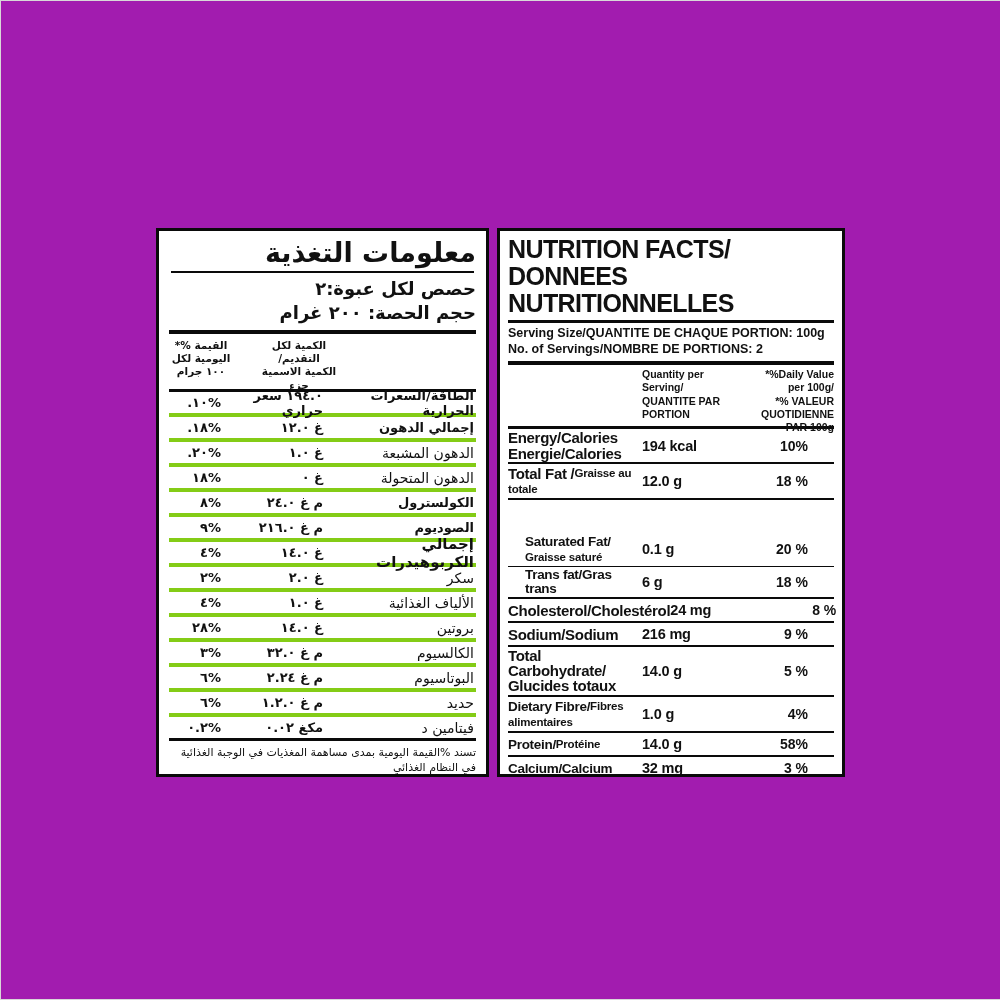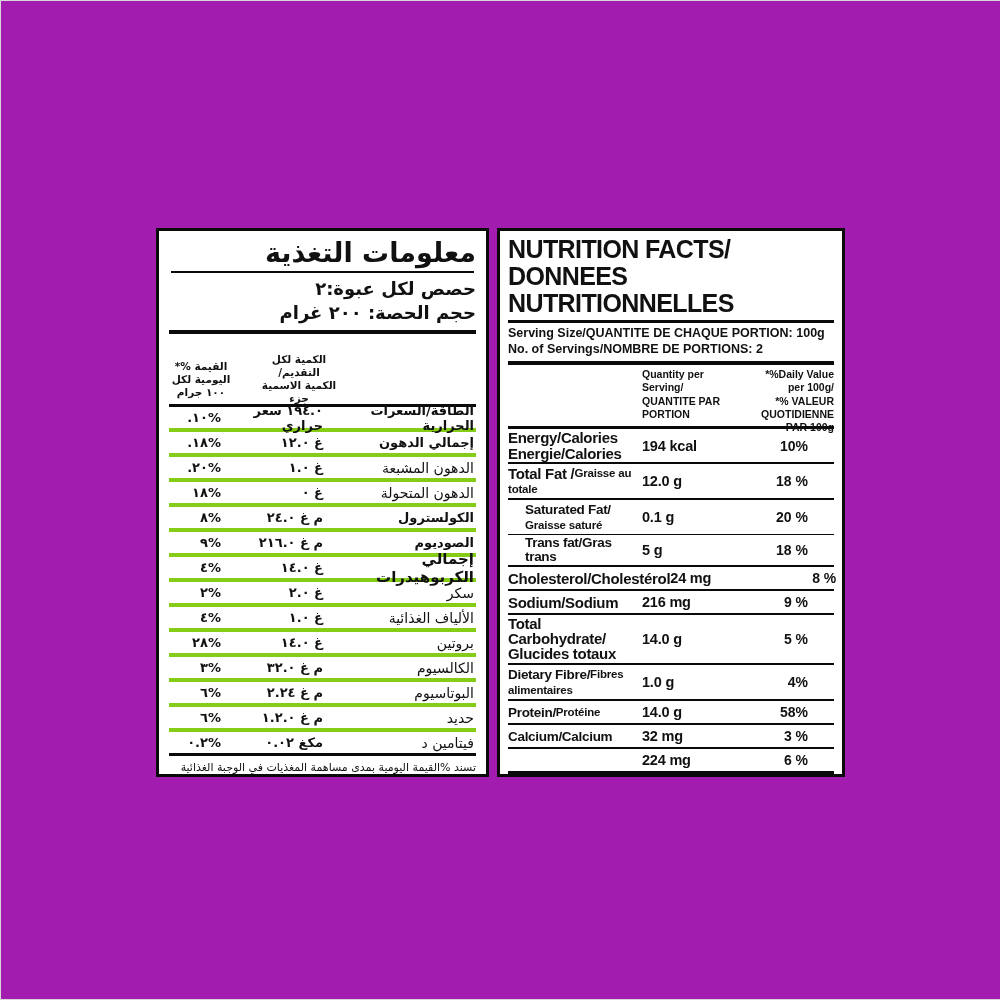--- a/index.html
+++ b/index.html
@@ -11,21 +11,21 @@
   .ml{white-space:pre-line;}
 
   
   .panel-ar{left:156px;width:333px;padding:0 10px;direction:rtl;font-family:"DejaVu Sans",sans-serif;}
   .ar-title{font-size:27px;font-weight:bold;text-align:right;margin-top:4px;line-height:1.35;}
   .ar-title-rule{height:2px;background:#0a0a0a;margin:0 2px;}
   .ar-serving{font-size:18px;font-weight:bold;text-align:right;line-height:1.3;margin-top:4px;}
   .rule3{height:3px;background:#0a0a0a;}
   .rule4{height:4px;background:#0a0a0a;}
   .mt4{margin-top:4px;} .mt6{margin-top:6px;}
-  .ar-heads{display:flex;direction:ltr;align-items:center;height:50px;margin-top:20px;}
+  .ar-heads{display:flex;direction:ltr;align-items:flex-start;height:50px;margin-top:5px;}
   .ar-head-dv{width:60px;margin-left:2px;font-size:10.5px;font-weight:bold;text-align:center;line-height:1.25;direction:rtl;}
   .ar-head-qty{width:80px;margin-left:28px;font-size:10.5px;font-weight:bold;text-align:center;line-height:1.25;direction:rtl;}
   .ar-table{border-bottom:3px solid #0a0a0a;}
   .arow{display:flex;direction:ltr;align-items:center;height:21px;border-bottom:4px solid #84cc16;}
   .arow:last-child{border-bottom:none;}
   .adv{width:52px;text-align:right;direction:ltr;font-size:13px;font-weight:bold;flex-shrink:0;}
   .aqty{width:72px;margin-left:30px;text-align:right;direction:rtl;font-size:13px;font-weight:bold;flex-shrink:0;}
   .albl{flex:1;text-align:right;direction:rtl;font-size:14px;padding-right:2px;}
   .albl.b{font-weight:bold;font-size:13px;}
   .albl.sb{font-weight:bold;font-size:13px;}
@@ -35,21 +35,21 @@
   .panel-en{left:497px;width:348px;padding:0 8px;}
   .en-title{font-size:25px;font-weight:800;line-height:1.08;letter-spacing:-0.6px;margin-top:5px;}
   .en-serving{font-size:12.5px;font-weight:bold;line-height:1.25;margin-top:3px;}
   .en-heads{display:flex;align-items:flex-start;margin-top:3px;height:58px;}
   .en-head-spacer{flex:1;}
   .en-head-qty{width:92px;font-size:10.5px;font-weight:bold;line-height:1.25;text-align:left;}
   .en-head-dv{width:100px;font-size:10.5px;font-weight:bold;line-height:1.25;text-align:right;}
   .en-table{border-bottom:3px solid #0a0a0a;}
   .erow{display:flex;align-items:center;min-height:20px;border-bottom:2px solid #0a0a0a;padding:1px 0;}
   .erow:last-child{border-bottom:none;}
-  .erow.thin{border-bottom-width:1px;}
+  .erow.thin{border-bottom-width:1px;margin-top:32px;}
   .elbl{flex:1;line-height:1.0;}
   .lm{font-size:15px;font-weight:bold;letter-spacing:-0.3px;line-height:1.02;display:inline-block;vertical-align:middle;}
   .ls{font-size:11.5px;font-weight:bold;letter-spacing:-0.2px;vertical-align:middle;}
   .erow.md .lm{font-size:13.5px;}
   .erow.ind .elbl{padding-left:17px;}
   .eqty{width:96px;font-size:14.5px;font-weight:bold;flex-shrink:0;letter-spacing:-0.2px;}
   .edv{width:96px;text-align:right;padding-right:26px;box-sizing:border-box;font-size:14px;font-weight:bold;flex-shrink:0;}
 </style>
 </head>
 <body>
@@ -186,21 +186,21 @@
         <div class="eqty">12.0 g</div>
         <div class="edv">18 %</div>
       </div>
       <div class="erow md ind thin">
         <div class="elbl"><span class="lm">Saturated Fat/</span><span class="ls">Graisse saturé</span></div>
         <div class="eqty">0.1 g</div>
         <div class="edv">20 %</div>
       </div>
       <div class="erow md ind">
         <div class="elbl"><span class="lm">Trans fat/Gras trans</span></div>
-        <div class="eqty">5 g</div>
+        <div class="eqty">6 g</div>
         <div class="edv">18 %</div>
       </div>
       <div class="erow">
         <div class="elbl"><span class="lm">Cholesterol/Cholestérol</span></div>
         <div class="eqty">24 mg</div>
         <div class="edv">8 %</div>
       </div>
       <div class="erow">
         <div class="elbl"><span class="lm">Sodium/Sodium</span></div>
         <div class="eqty">216 mg</div>

